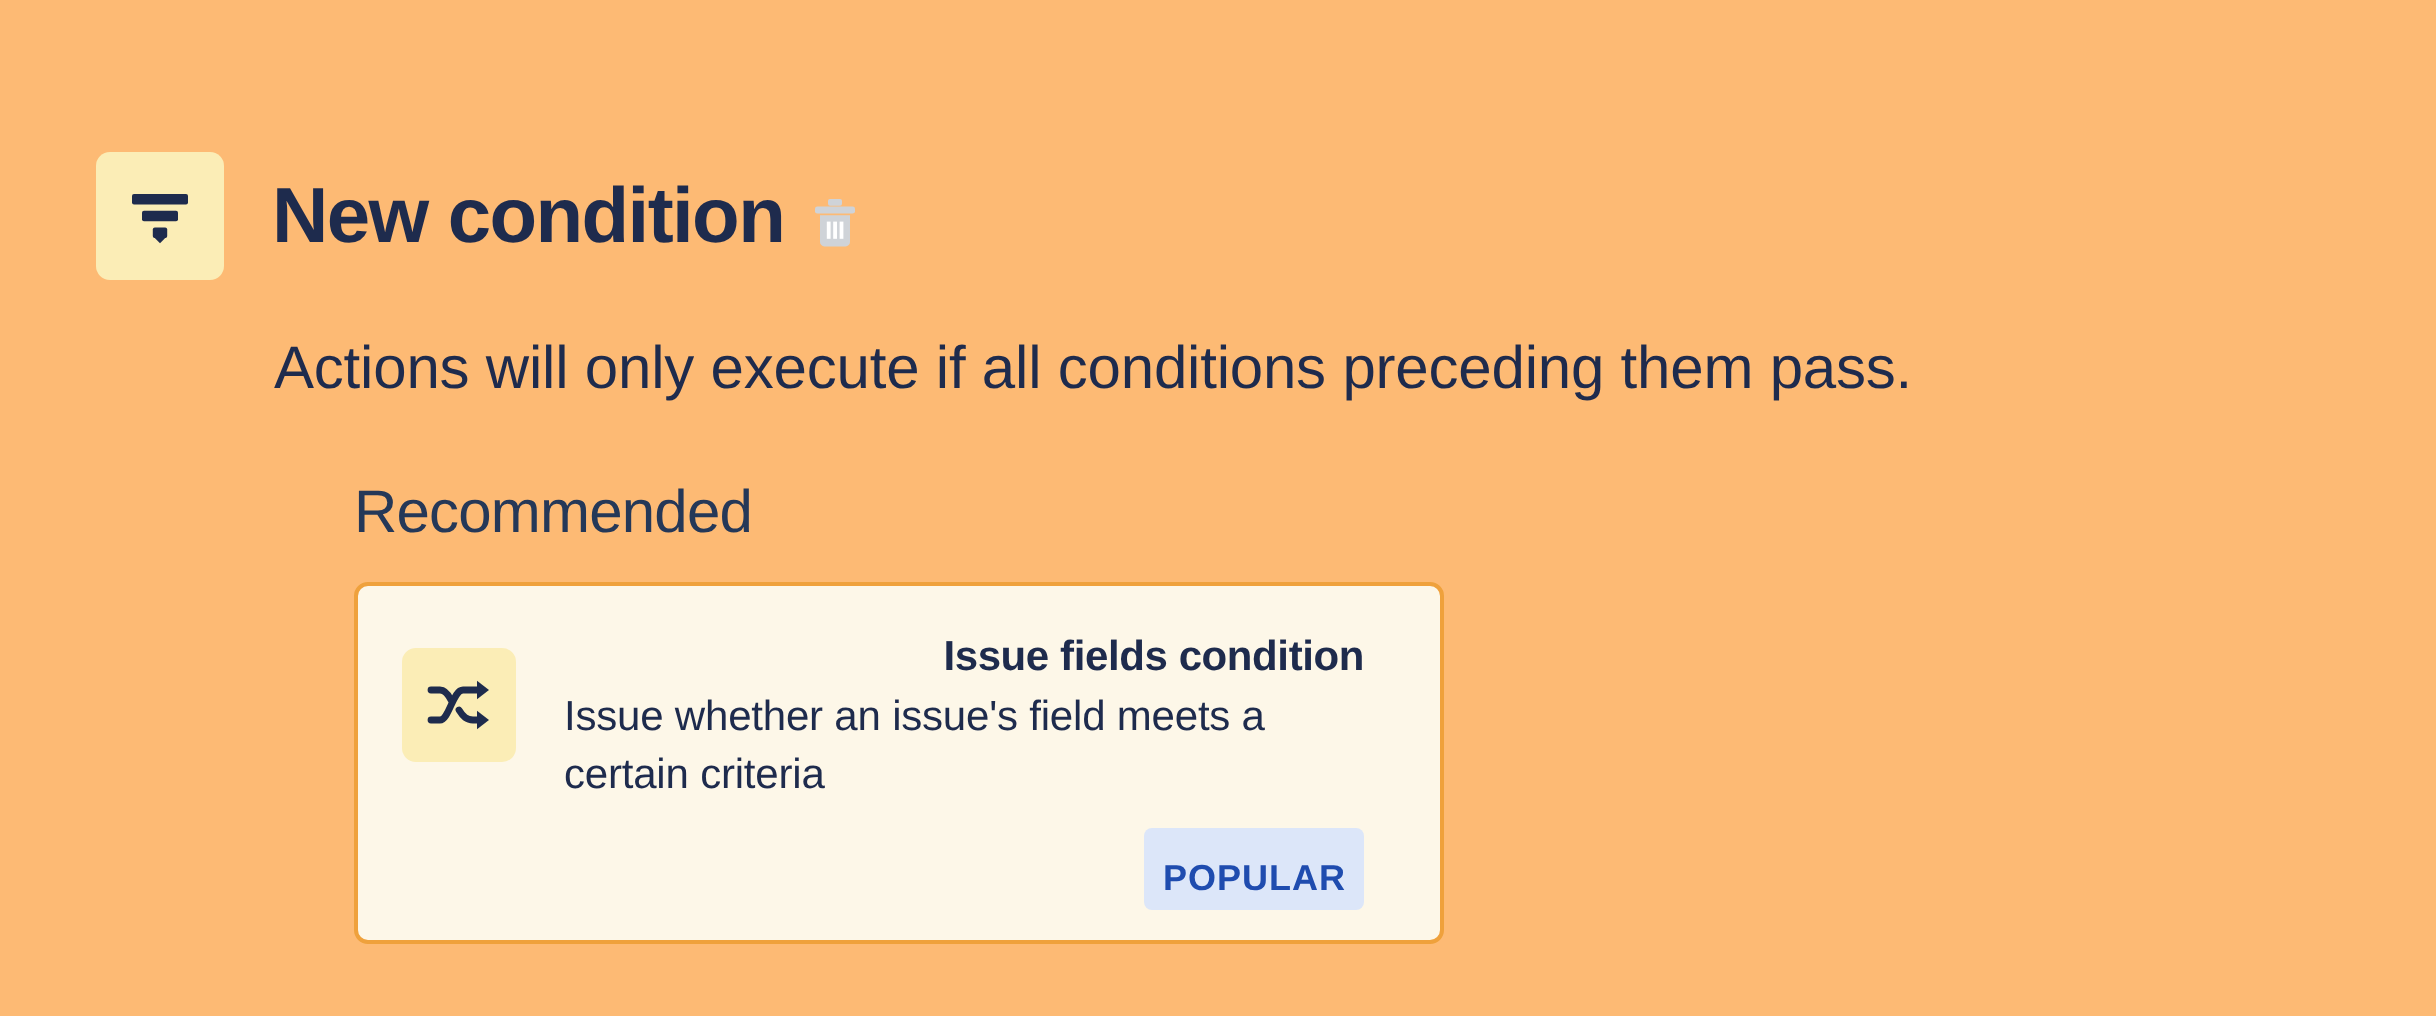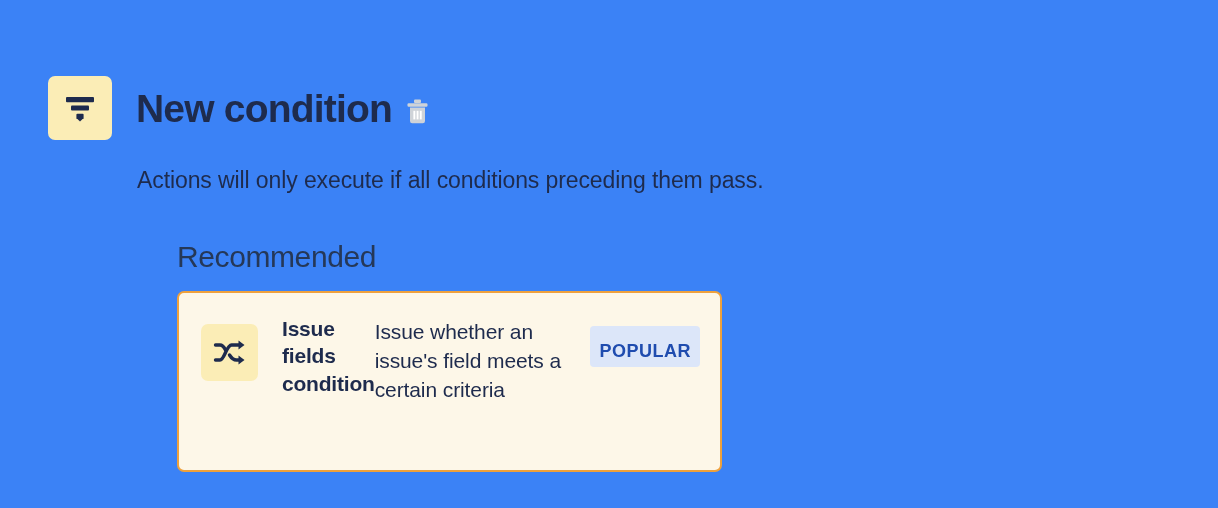--- a/index.html
+++ b/index.html
@@ -9,21 +9,21 @@
     height: 508px;
     background: #ffffff;
     font-family: "Liberation Sans", sans-serif;
     overflow: hidden;
   }
 
   .page {
     position: relative;
     width: 1218px;
     height: 508px;
-    background: #3b82f6;
+    background: #fdba74;
   }
 
   
   .header-row {
     position: absolute;
     left: 48px;
     top: 76px;
     display: flex;
     align-items: center;
     gap: 0;
@@ -68,21 +68,21 @@
     cursor: pointer;
     margin-top: 6px;
   }
   .delete-btn svg { display: block; }
 
   
   .description {
     position: absolute;
     left: 137px;
     top: 165px;
-    font-size: 23px;
+    font-size: 30px;
     color: #1E2B4D;
     line-height: 1.35;
     letter-spacing: -0.1px;
     white-space: nowrap;
   }
 
   
   .section-heading {
     position: absolute;
     left: 177px;
@@ -120,22 +120,22 @@
     display: flex;
     align-items: center;
     justify-content: center;
     margin-top: 9px;
   }
   .card-icon svg { display: block; }
 
   .card-body {
     margin-left: 24px;
     display: flex;
-    flex-direction: row;
-    align-items: flex-start;
+    flex-direction: column;
+    align-items: flex-end;
   }
 
   .card-title {
     font-size: 21px;
     font-weight: bold;
     color: #1E2B4D;
     letter-spacing: -0.2px;
     line-height: 1.3;
   }
 

